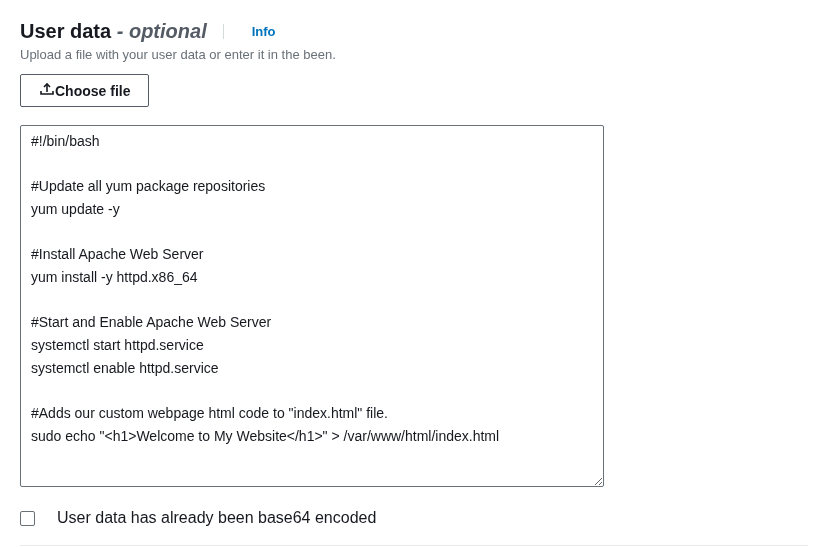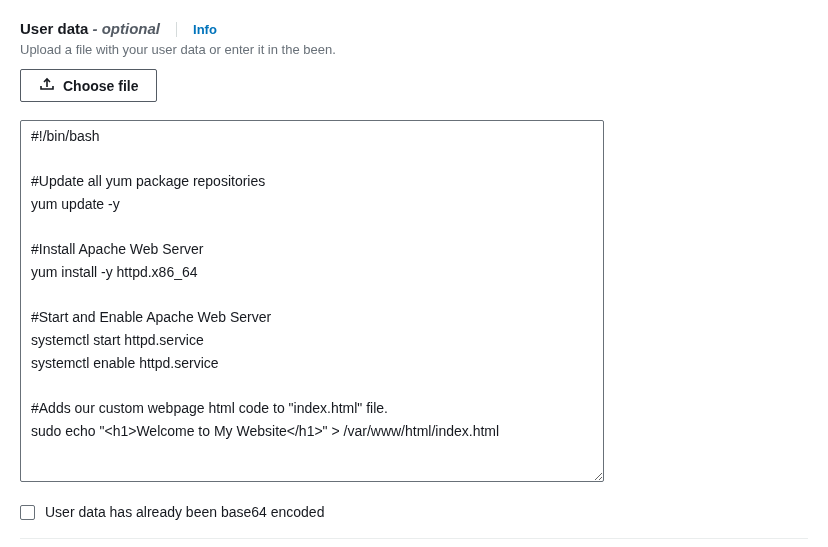--- a/index.html
+++ b/index.html
@@ -14,46 +14,45 @@
       color: #16191f;
       width: 828px;
     }
     .header-row {
       display: flex;
       align-items: center;
       gap: 16px;
       margin-bottom: 4px;
     }
     .title {
-      font-size: 15px;
+      font-size: 20px;
       font-weight: 700;
       color: #16191f;
     }
     .title-optional {
       font-style: italic;
       font-weight: 700;
       color: #545b64;
     }
     .info-link {
       font-size: 13px;
       font-weight: 700;
       color: #0073bb;
       cursor: pointer;
-      padding-left: 16px;
+      padding-left: 28px;
       border-left: 1px solid #d5dbdb;
     }
     .subtitle {
       font-size: 13px;
       color: #687078;
       margin-bottom: 12px;
     }
     .choose-file-btn {
       display: inline-flex;
       align-items: center;
-      gap: 8px;
       padding: 6px 18px;
       background: #ffffff;
       border: 1px solid #545b64;
       border-radius: 2px;
       font-size: 14px;
       font-weight: 700;
       color: #16191f;
       cursor: pointer;
       margin-bottom: 18px;
     }
@@ -89,23 +88,24 @@
       width: 15px;
       height: 15px;
       border: 1px solid #687078;
       border-radius: 2px;
       background: #ffffff;
       cursor: pointer;
       appearance: none;
       -webkit-appearance: none;
     }
     .checkbox-label {
-      font-size: 14px;
+      font-size: 16px;
       color: #16191f;
       cursor: pointer;
+      margin-left: 12px;
     }
     .divider {
       border: none;
       border-top: 1px solid #eaeded;
       margin-top: 4px;
     }
   </style>
 </head>
 <body>
 

